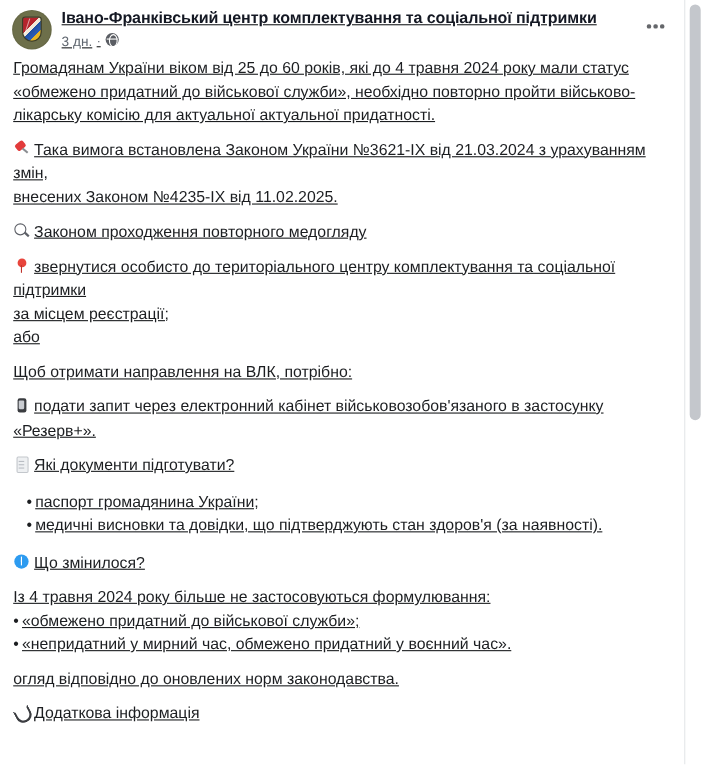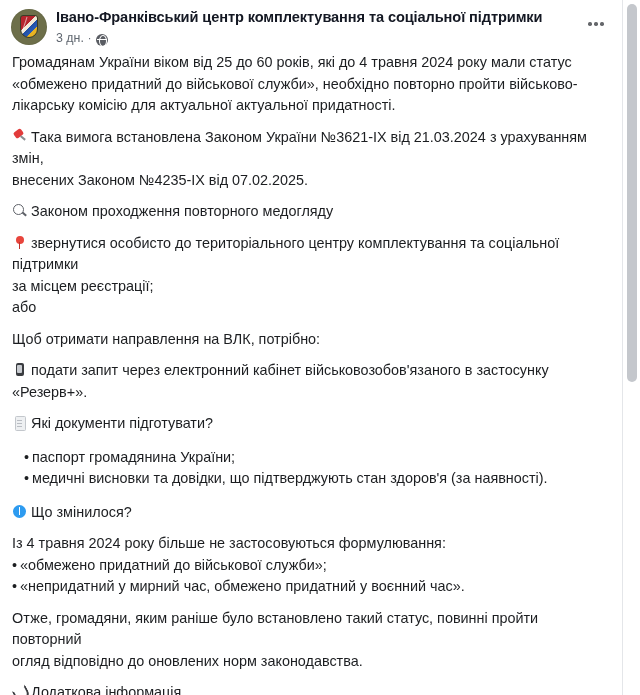--- a/index.html
+++ b/index.html
@@ -16,20 +16,21 @@
     color: #1c1e21;
     position: relative;
   }
 
   #post {
     width: 622px;
     height: 613px;
     background: #fff;
     position: relative;
     padding: 0;
+    text-decoration: underline;
   }
 
   
   .post-header {
     display: flex;
     align-items: flex-start;
     padding: 8px 10px 2px 11px;
     height: 52px;
   }
   .avatar {
@@ -68,21 +69,21 @@
   .page-name {
     font-size: 14.6px;
     font-weight: 700;
     line-height: 19px;
     color: #141823;
     letter-spacing: -0.1px;
     white-space: nowrap;
   }
   .meta-row {
     display: flex;
-    align-items: flex-end;
+    align-items: flex-start;
     gap: 4px;
     margin-top: 3px;
     font-size: 12.4px;
     color: #606770;
     line-height: 16px;
   }
   .meta-dot { font-size: 11px; color: #606770; }
   .globe-icon {
     display: inline-block;
     width: 12px; height: 12px;
@@ -332,21 +333,21 @@
   <div class="post-body">
 
     <div class="para">
       <span class="line">Громадянам України віком від 25 до 60 років, які до 4 травня 2024 року мали статус</span>
       <span class="line">«обмежено придатний до військової служби», необхідно повторно пройти військово-</span>
       <span class="line">лікарську комісію для актуальної актуальної придатності.</span>
     </div>
 
     <div class="para">
       <span class="line"><span class="ico ico-pushpin"></span><span>Така вимога встановлена Законом України №3621-IX від 21.03.2024 з урахуванням змін,</span></span>
-      <span class="line">внесених Законом №4235-IX від 07.02.2025.</span>
+      <span class="line">внесених Законом №4235-IX від 11.02.2025.</span>
     </div>
 
     <div class="para">
       <span class="line"><span class="ico ico-search"></span><span>Законом проходження повторного медогляду</span></span>
     </div>
 
     <div class="para">
       <span class="line"><span class="ico ico-pin"></span><span>звернутися особисто до територіального центру комплектування та соціальної підтримки</span></span>
       <span class="line">за місцем реєстрації;</span>
       <span class="line">або</span>
@@ -373,21 +374,20 @@
       <span class="line"><span class="ico ico-info"></span><span>Що змінилося?</span></span>
     </div>
 
     <div class="para">
       <span class="line">Із 4 травня 2024 року більше не застосовуються формулювання:</span>
       <span class="bullet"><span class="dot">•</span><span>«обмежено придатний до військової служби»;</span></span>
       <span class="bullet"><span class="dot">•</span><span>«непридатний у мирний час, обмежено придатний у воєнний час».</span></span>
     </div>
 
     <div class="para">
-      <span class="line">Отже, громадяни, яким раніше було встановлено такий статус, повинні пройти повторний</span>
       <span class="line">огляд відповідно до оновлених норм законодавства.</span>
     </div>
 
     <div class="para small-gap">
       <span class="line"><span class="ico ico-phone"></span><span>Додаткова інформація</span></span>
     </div>
 
   </div>
 </div>
 

